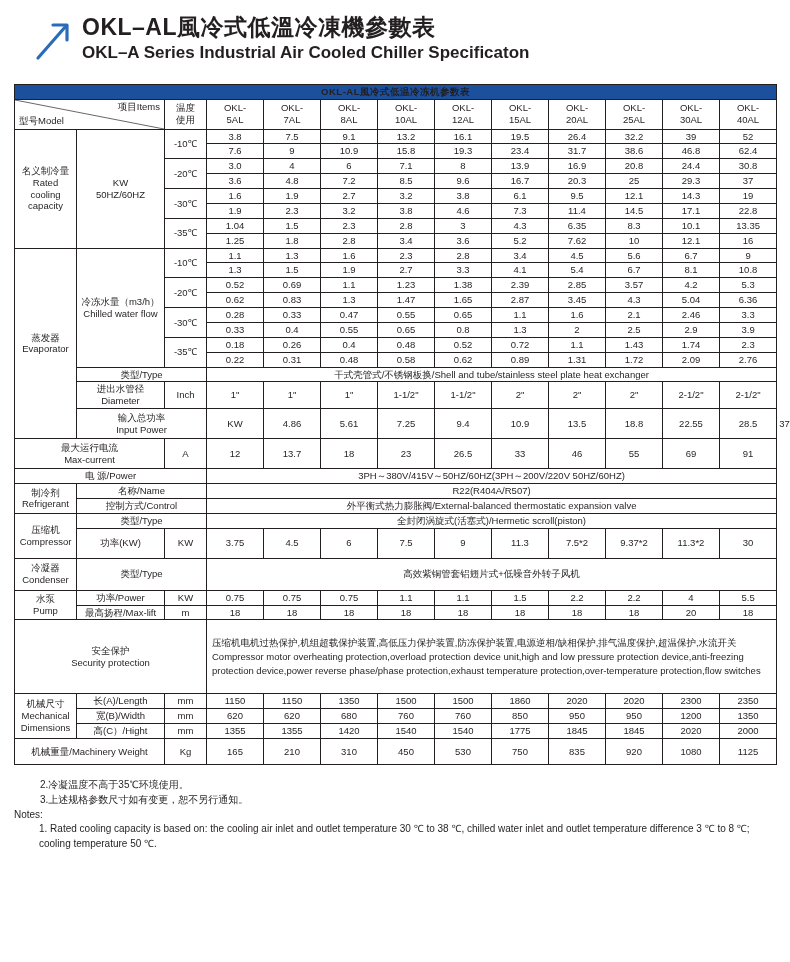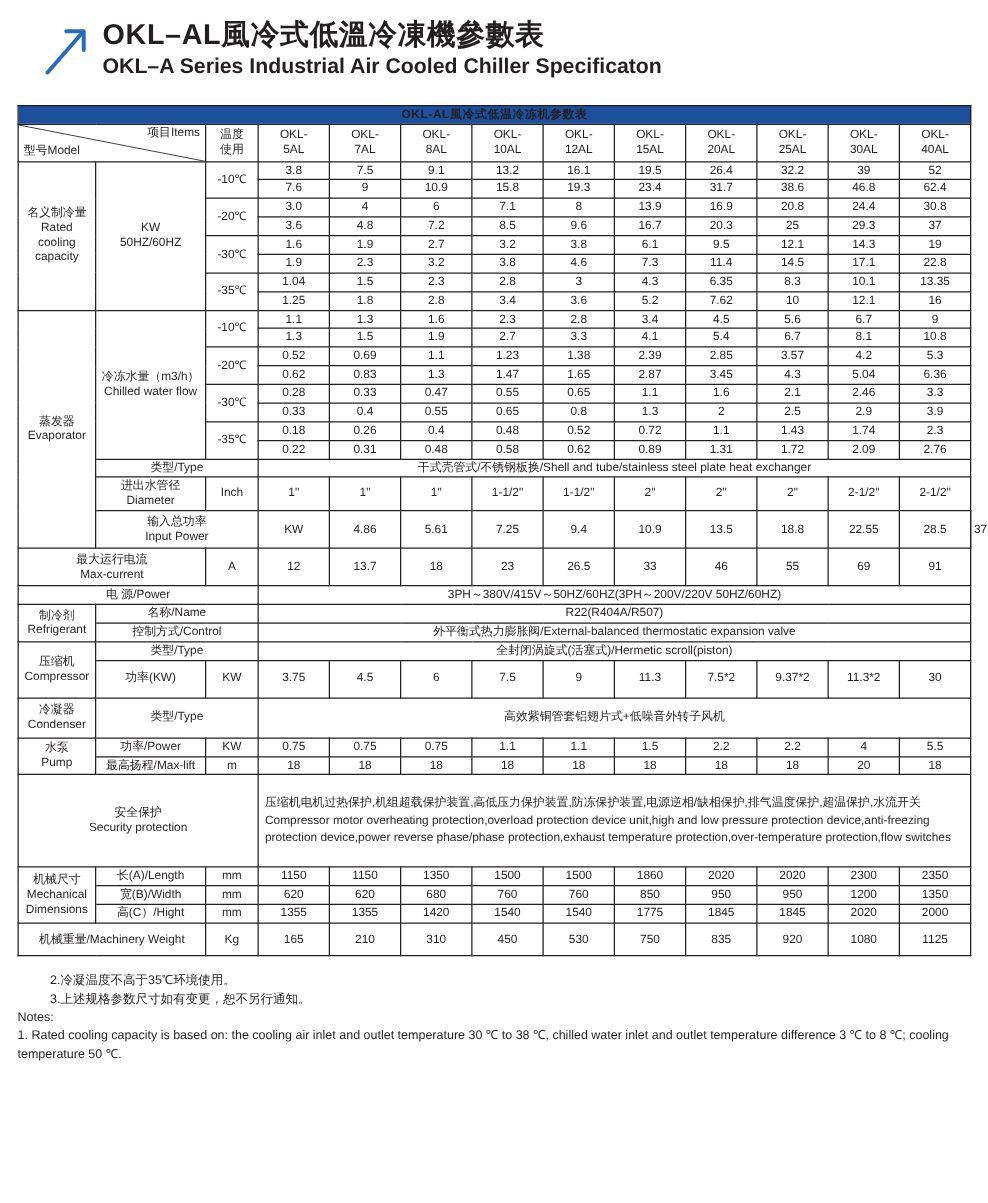--- a/index.html
+++ b/index.html
@@ -61,21 +61,21 @@
   .diag .line {
     position: absolute; left: 0; top: 0; width: 100%; height: 100%;
   }
   .rowlabel { font-size: 10px; line-height: 1.3; }
   .leftlabel { font-size: 10px; line-height: 1.35; }
   .tempcell { font-size: 9.5px; }
   .notes {
     width: 762px; margin: 6px auto 0;
     font-size: 10px; line-height: 1.5; color: #231f20;
   }
-  .notes .en { line-height: 1.45; }
+  .notes .en { line-height: 1.45; margin-left: 25px; }
   .notes p { margin: 0; }
   .indent1 { padding-left: 26px; }
 </style>
 </head>
 <body>
 
 <div class="page">
 
   <div class="header">
     <div class="logo-mark">

